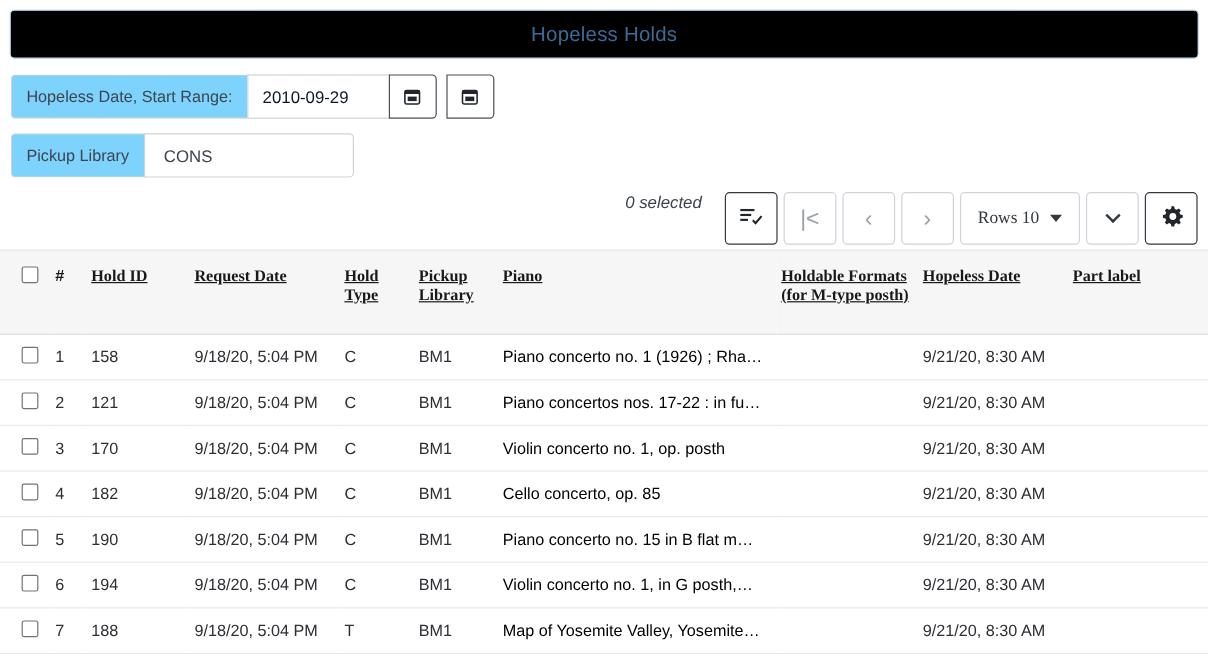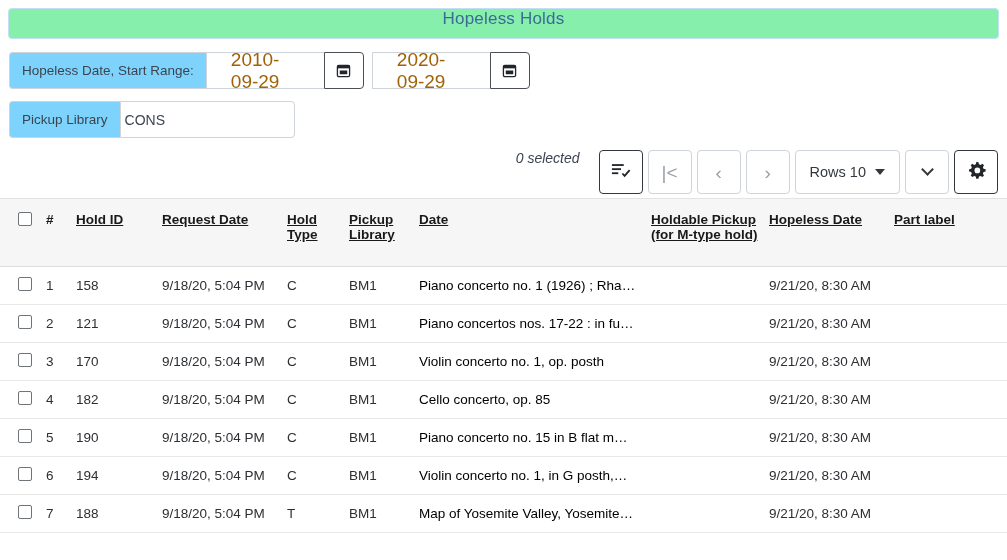--- a/index.html
+++ b/index.html
@@ -8,25 +8,25 @@
     width: 1007px; height: 560px;
     background: #ffffff;
     font-family: "Liberation Sans", sans-serif;
     overflow: hidden;
   }
   .page { width: 1007px; height: 560px; position: relative; background: #fff; }
 
   
   .banner {
     margin: 8px 8px 0 8px;
-    height: 31px;
-    background: #86efac;
+    height: 41px;
+    background: #000000;
     border: 1px solid #c3dff3;
     border-radius: 4px;
-    display: flex; align-items: flex-start; justify-content: center;
+    display: flex; align-items: center; justify-content: center;
   }
   .banner-title {
     font-size: 17px;
     color: #3b6b97;
     letter-spacing: .2px;
   }
 
   
   .filters { padding: 13px 9px 0 9px; }
   .filter-row { display: flex; align-items: stretch; margin-bottom: 12px; }
@@ -40,43 +40,43 @@
     display: flex; align-items: center;
     font-size: 13.5px;
     color: #3c4450;
     height: 37px;
     white-space: nowrap;
   }
   .date-input {
     background: #fff;
     border: 1px solid #ced4da;
     border-right: none;
-    padding: 0 24px;
+    padding: 0 12px;
     display: flex; align-items: center;
-    font-size: 19px;
-    color: #a16207;
+    font-size: 14px;
+    color: #0f172a;
     height: 37px;
     width: 118px;
   }
   .cal-btn {
     width: 40px; height: 37px;
     background: #fff;
     border: 1px solid #4a4f55;
     border-radius: 0 4px 4px 0;
     display: flex; align-items: center; justify-content: center;
     cursor: pointer;
   }
   .cal-btn svg { display:block; }
   .gap { width: 8px; }
 
   .text-input {
     background: #fff;
     border: 1px solid #ced4da;
     border-radius: 0 4px 4px 0;
-    padding: 0 4px;
+    padding: 0 16px;
     display: flex; align-items: center;
     font-size: 14px;
     color: #3c4450;
     height: 37px;
     width: 175px;
   }
 
   
   .toolbar {
     display: flex; align-items: flex-start; justify-content: flex-end;
@@ -99,20 +99,21 @@
     margin-left: 5px;
     display: flex; align-items: center; justify-content: center;
     cursor: pointer;
     color: #6c757d;
     font-size: 15px;
   }
   .tbtn.dark { border-color: #33383e; color: #22262b; }
   .tbtn.rows {
     padding: 0 14px; color: #33383e; font-size: 14.5px;
     gap: 9px;
+    font-family: Liberation Serif, serif;
   }
   .caret-down {
     width: 0; height: 0;
     border-left: 5px solid transparent;
     border-right: 5px solid transparent;
     border-top: 6px solid #33383e;
   }
   .chev {
     display: inline-block;
     width: 9px; height: 9px;
@@ -139,20 +140,21 @@
     text-align: left;
     vertical-align: top;
     padding: 13px 4px 24px 4px;
     font-size: 13.5px;
     font-weight: bold;
     color: #18191a;
   }
   table.grid thead th .hlink {
     text-decoration: underline;
     cursor: pointer;
+    font-family: Liberation Serif, serif;
   }
   table.grid thead th.plain { font-weight: bold; }
   table.grid tbody td {
     border-bottom: 1px solid #e8e8e8;
     padding: 10px 4px;
     font-size: 13.5px;
     color: #2c2f33;
     height: 34px;
     vertical-align: middle;
     overflow: hidden;
@@ -195,21 +197,20 @@
       <div class="cal-btn">
         <svg width="15" height="15" viewBox="0 0 16 16" aria-hidden="true">
           <rect x="1.5" y="2.5" width="13" height="12" rx="1.5" fill="none" stroke="#22262b" stroke-width="1.4"></rect>
           <rect x="1.5" y="2.5" width="13" height="3.2" fill="#22262b"></rect>
           <rect x="4" y="8" width="8" height="4" fill="#22262b"></rect>
         </svg>
       </div>
 
       <div class="gap"></div>
 
-      <div class="date-input">2020-09-29</div>
       <div class="cal-btn">
         <svg width="15" height="15" viewBox="0 0 16 16" aria-hidden="true">
           <rect x="1.5" y="2.5" width="13" height="12" rx="1.5" fill="none" stroke="#22262b" stroke-width="1.4"></rect>
           <rect x="1.5" y="2.5" width="13" height="3.2" fill="#22262b"></rect>
           <rect x="4" y="8" width="8" height="4" fill="#22262b"></rect>
         </svg>
       </div>
     </div>
 
     <div class="filter-row">
@@ -268,22 +269,22 @@
     <thead>
       <tr>
         <th class="c-check">
           <span class="cbx"></span>
         </th>
         <th class="c-num plain">#</th>
         <th class="c-hid"><span class="hlink">Hold ID</span></th>
         <th class="c-req"><span class="hlink">Request Date</span></th>
         <th class="c-ht"><span class="hlink">Hold Type</span></th>
         <th class="c-pl"><span class="hlink">Pickup Library</span></th>
-        <th class="c-title"><span class="hlink">Date</span></th>
-        <th class="c-fmt"><span class="hlink">Holdable Pickup (for M-type hold)</span></th>
+        <th class="c-title"><span class="hlink">Piano</span></th>
+        <th class="c-fmt"><span class="hlink">Holdable Formats (for M-type posth)</span></th>
         <th class="c-hop"><span class="hlink">Hopeless Date</span></th>
         <th class="c-part"><span class="hlink">Part label</span></th>
       </tr>
     </thead>
     <tbody id="tbody">
         <tr>
           <td class="c-check"><span class="cbx"></span></td>
           <td class="c-num"><span>1</span></td>
           <td class="c-hid"><span>158</span></td>
           <td class="c-req"><span>9/18/20, 5:04 PM</span></td>

